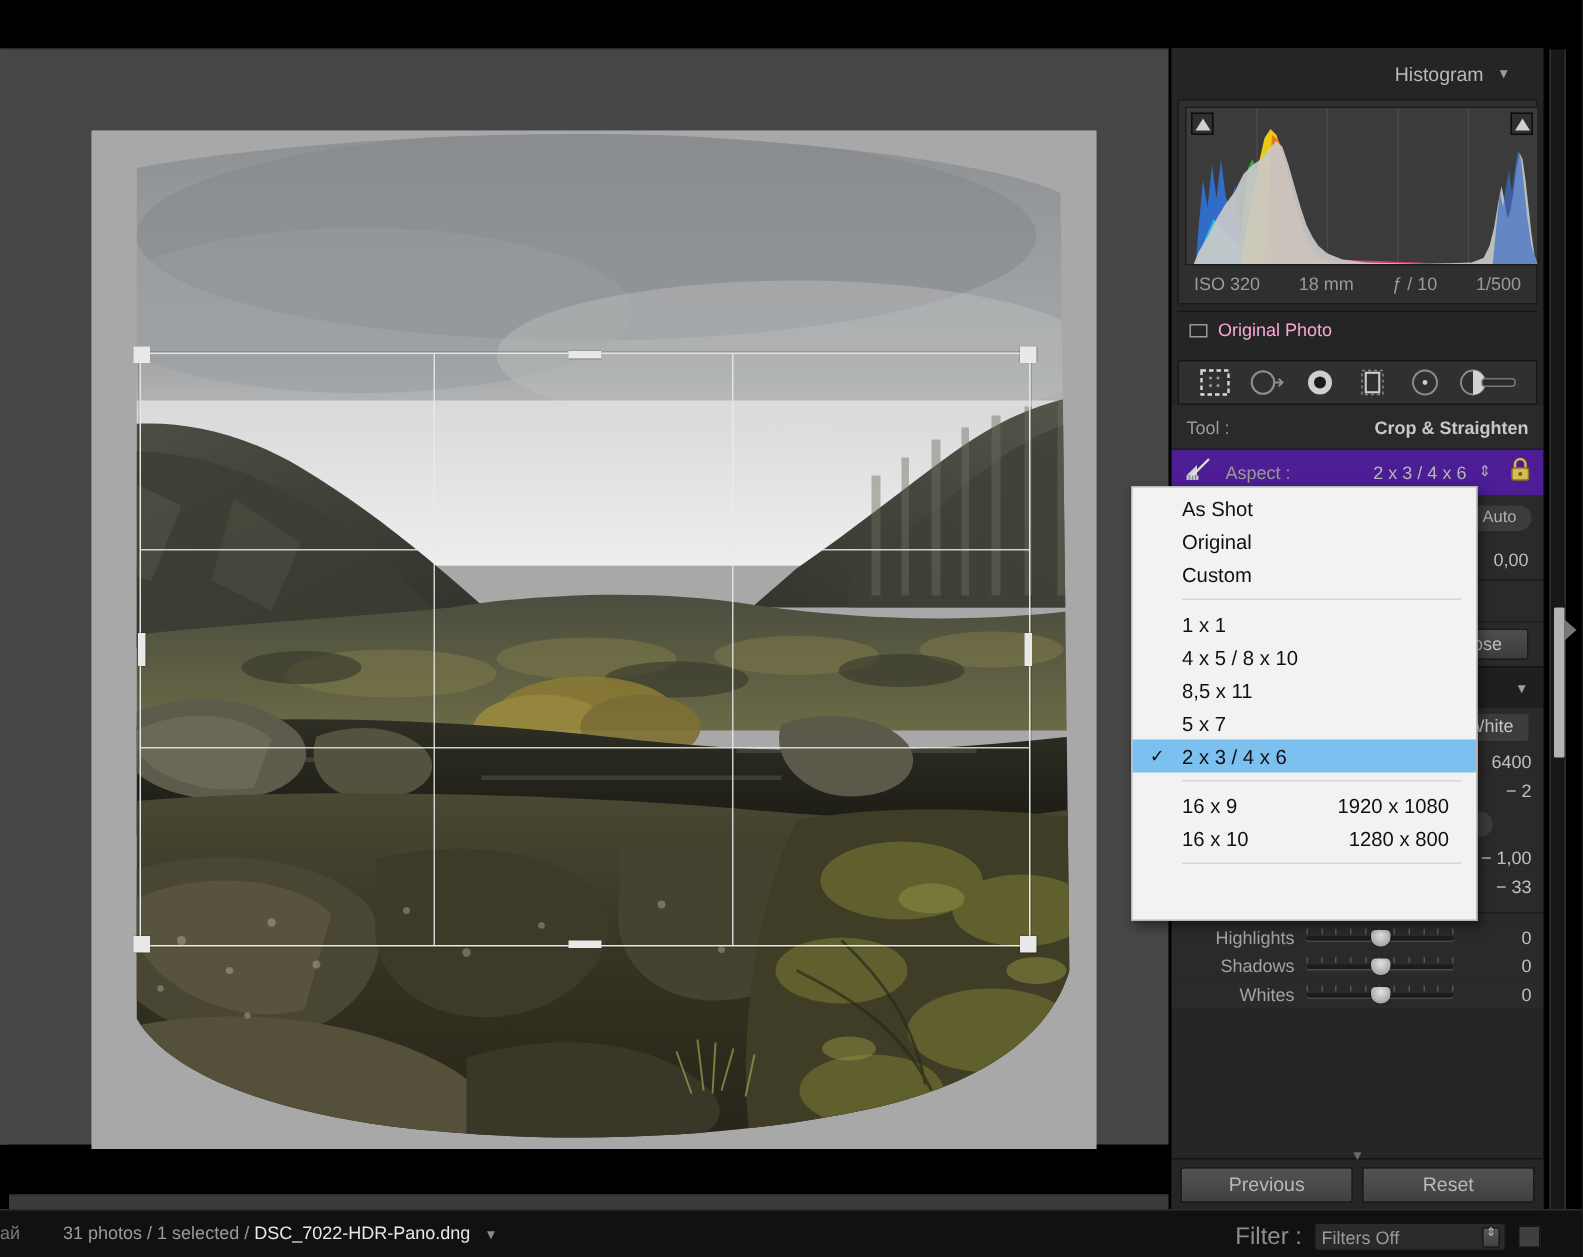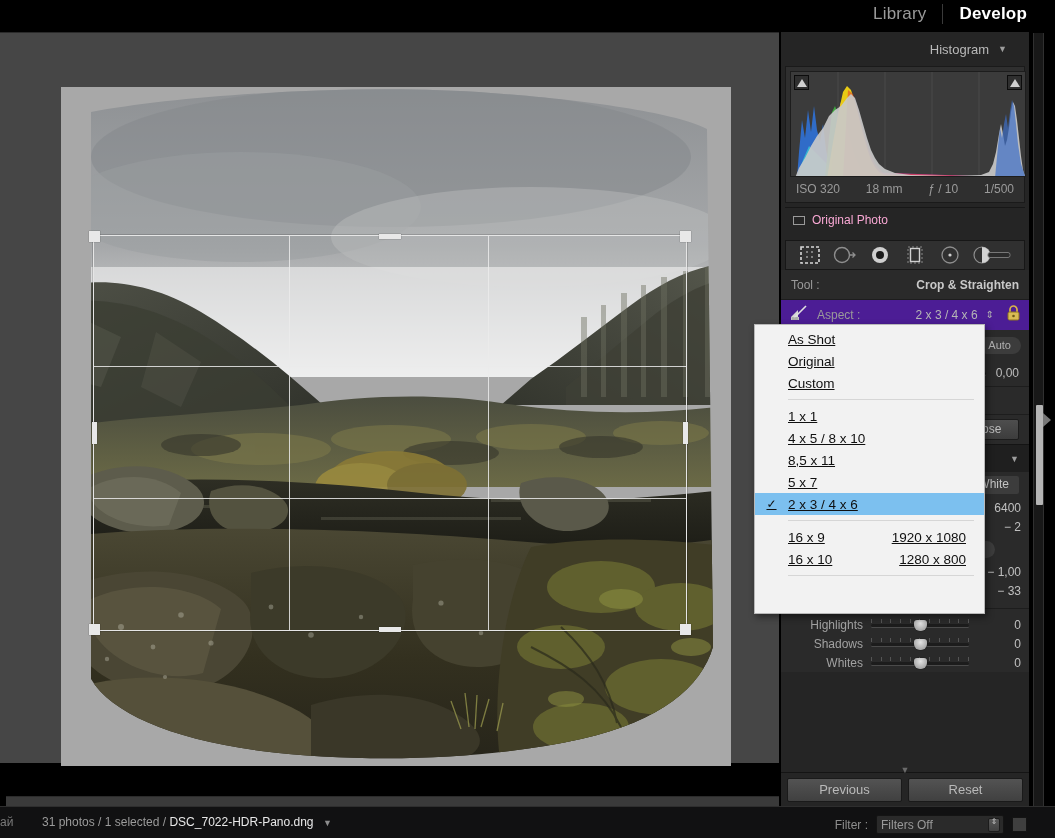--- a/index.html
+++ b/index.html
@@ -91,21 +91,21 @@
   .fs-left { position: absolute; left: 0; top: 8px; font-size: 12px; color: #7b7b7b; }
   .fs-path {
     position: absolute; left: 42px; top: 8px; font-size: 12px; color: #9b9b9b;
     white-space: nowrap;
   }
   .fs-path .fname { color: #e8e8e8; }
   .fs-path .caret { color: #8d8d8d; font-size: 9px; margin-left: 6px; }
   .fs-filter {
     position: absolute; right: 28px; top: 8px; display: flex; align-items: center; gap: 8px;
   }
-  .fs-filter-lbl { font-size: 12px; color: #8d8d8d; }
+  .fs-filter-lbl { font-size: 16px; color: #8d8d8d; }
   .fs-filter-box {
     width: 128px; height: 19px; background: #2a2a2a; border: 1px solid #141414;
     border-radius: 2px; display: flex; align-items: center; padding: 0 4px;
     position: relative;
   }
   .fs-filter-box span { font-size: 12px; color: #9a9a9a; }
   .fs-filter-arrows {
     position: absolute; right: 3px; top: 2px; width: 12px; height: 14px;
     background: linear-gradient(#585858,#414141); border: 1px solid #1c1c1c; border-radius: 2px;
     color: #c0c0c0; font-size: 8px; text-align: center; line-height: 6px;
@@ -295,40 +295,33 @@
 
   
   .dropdown {
     position: absolute; left: 754px; top: 324px; width: 231px; height: 290px;
     background: #f2f2f2; border: 1px solid #b8b8b8;
     box-shadow: 2px 3px 7px rgba(0,0,0,.45);
     z-index: 50; padding: 3px 0;
   }
   .dd-item {
     height: 22px; display: flex; align-items: center; padding: 0 8px 0 0;
-    font-size: 13.5px; color: #101010; cursor: pointer; position: relative; text-decoration: underline;
+    font-size: 13.5px; color: #101010; cursor: pointer; position: relative;
   }
   .dd-check { width: 33px; flex: none; text-align: center; font-size: 12px; color: #101010; }
   .dd-label { flex: 1; }
   .dd-dim { margin-left: auto; padding-right: 10px; color: #101010; }
   .dd-item.sel { background: #7cc0ef; }
   .dd-sep { height: 1px; background: #d6d6d6; margin: 5px 10px 5px 33px; }
 </style>
 </head>
 <body>
 
 <div id="app">
 
-  <div class="topbar">
-    <div class="module-tabs">
-      <div class="module-tab">Library</div>
-      <div class="tab-sep"></div>
-      <div class="module-tab active">Develop</div>
-    </div>
-  </div>
 
   <div class="content-area">
     <div class="handle-left"></div>
 
     <div class="image-stage">
       <svg class="pano" viewBox="0 0 670 679" preserveAspectRatio="none">
         <defs>
           <clipPath id="panoclip">
             <path d="M30,25 C120,8 300,-4 430,6 C540,14 620,28 646,42
                      L652,560 C640,600 600,634 520,652 C420,674 300,676 200,664

